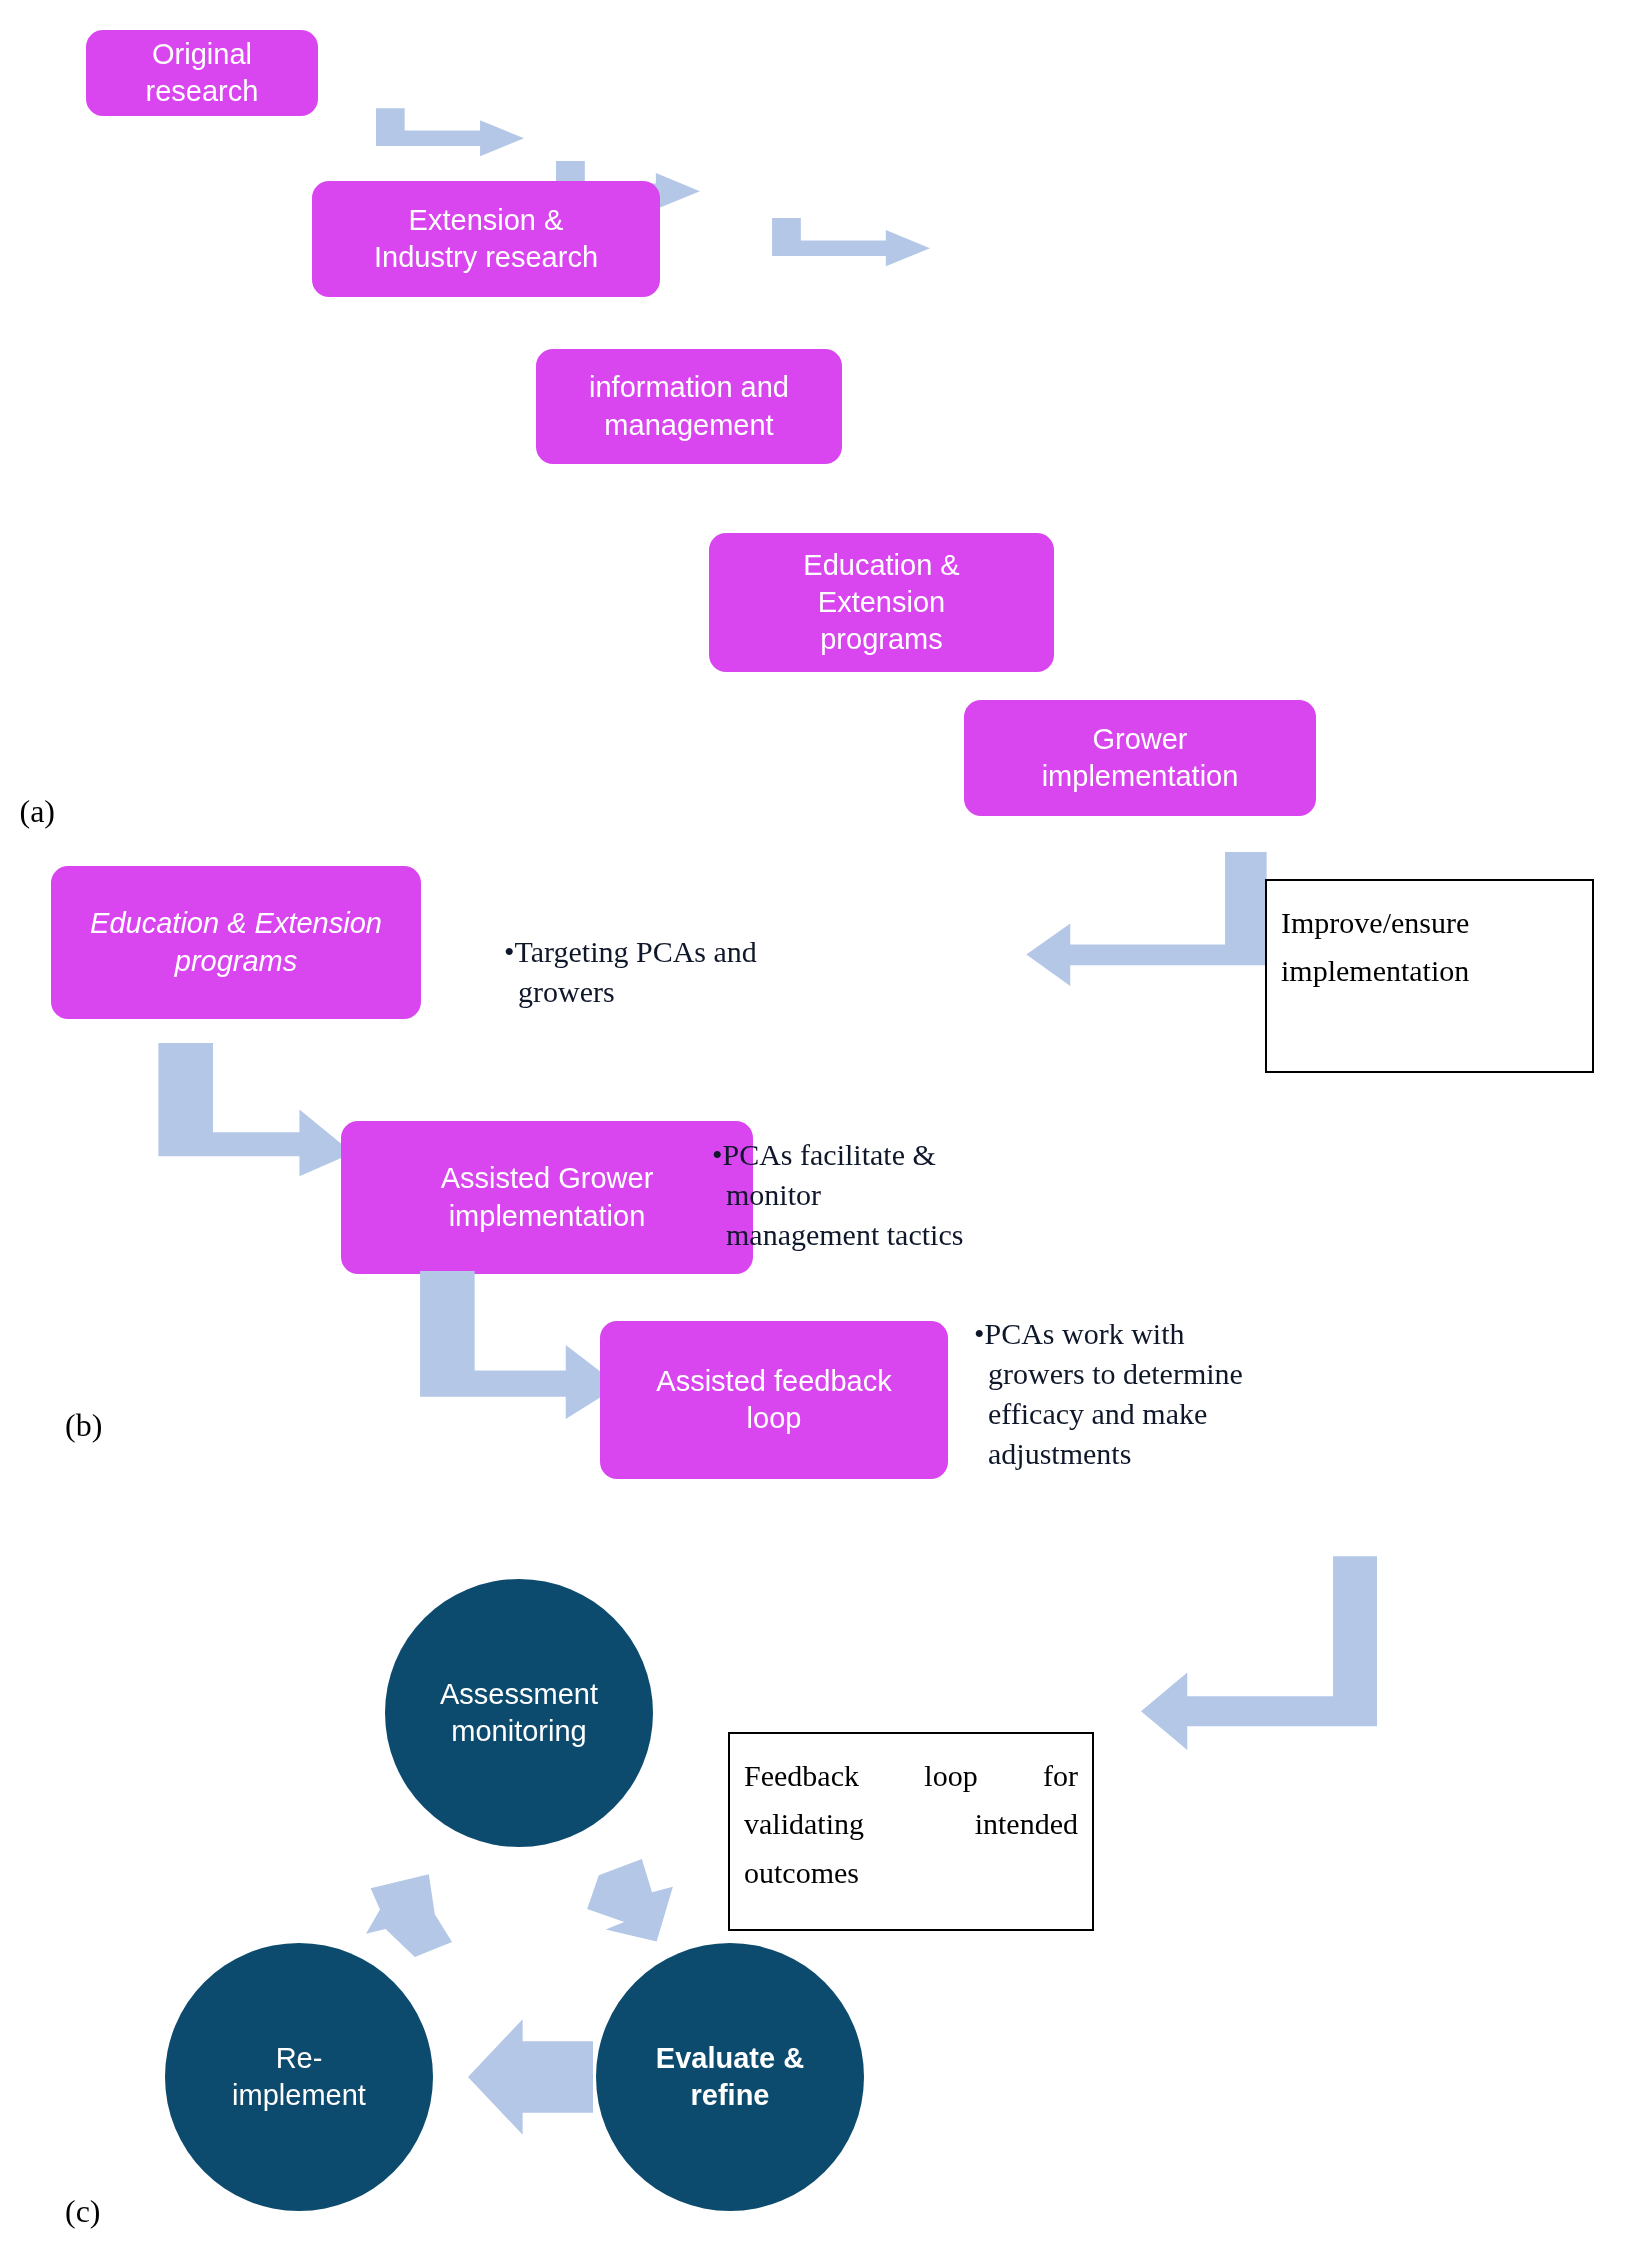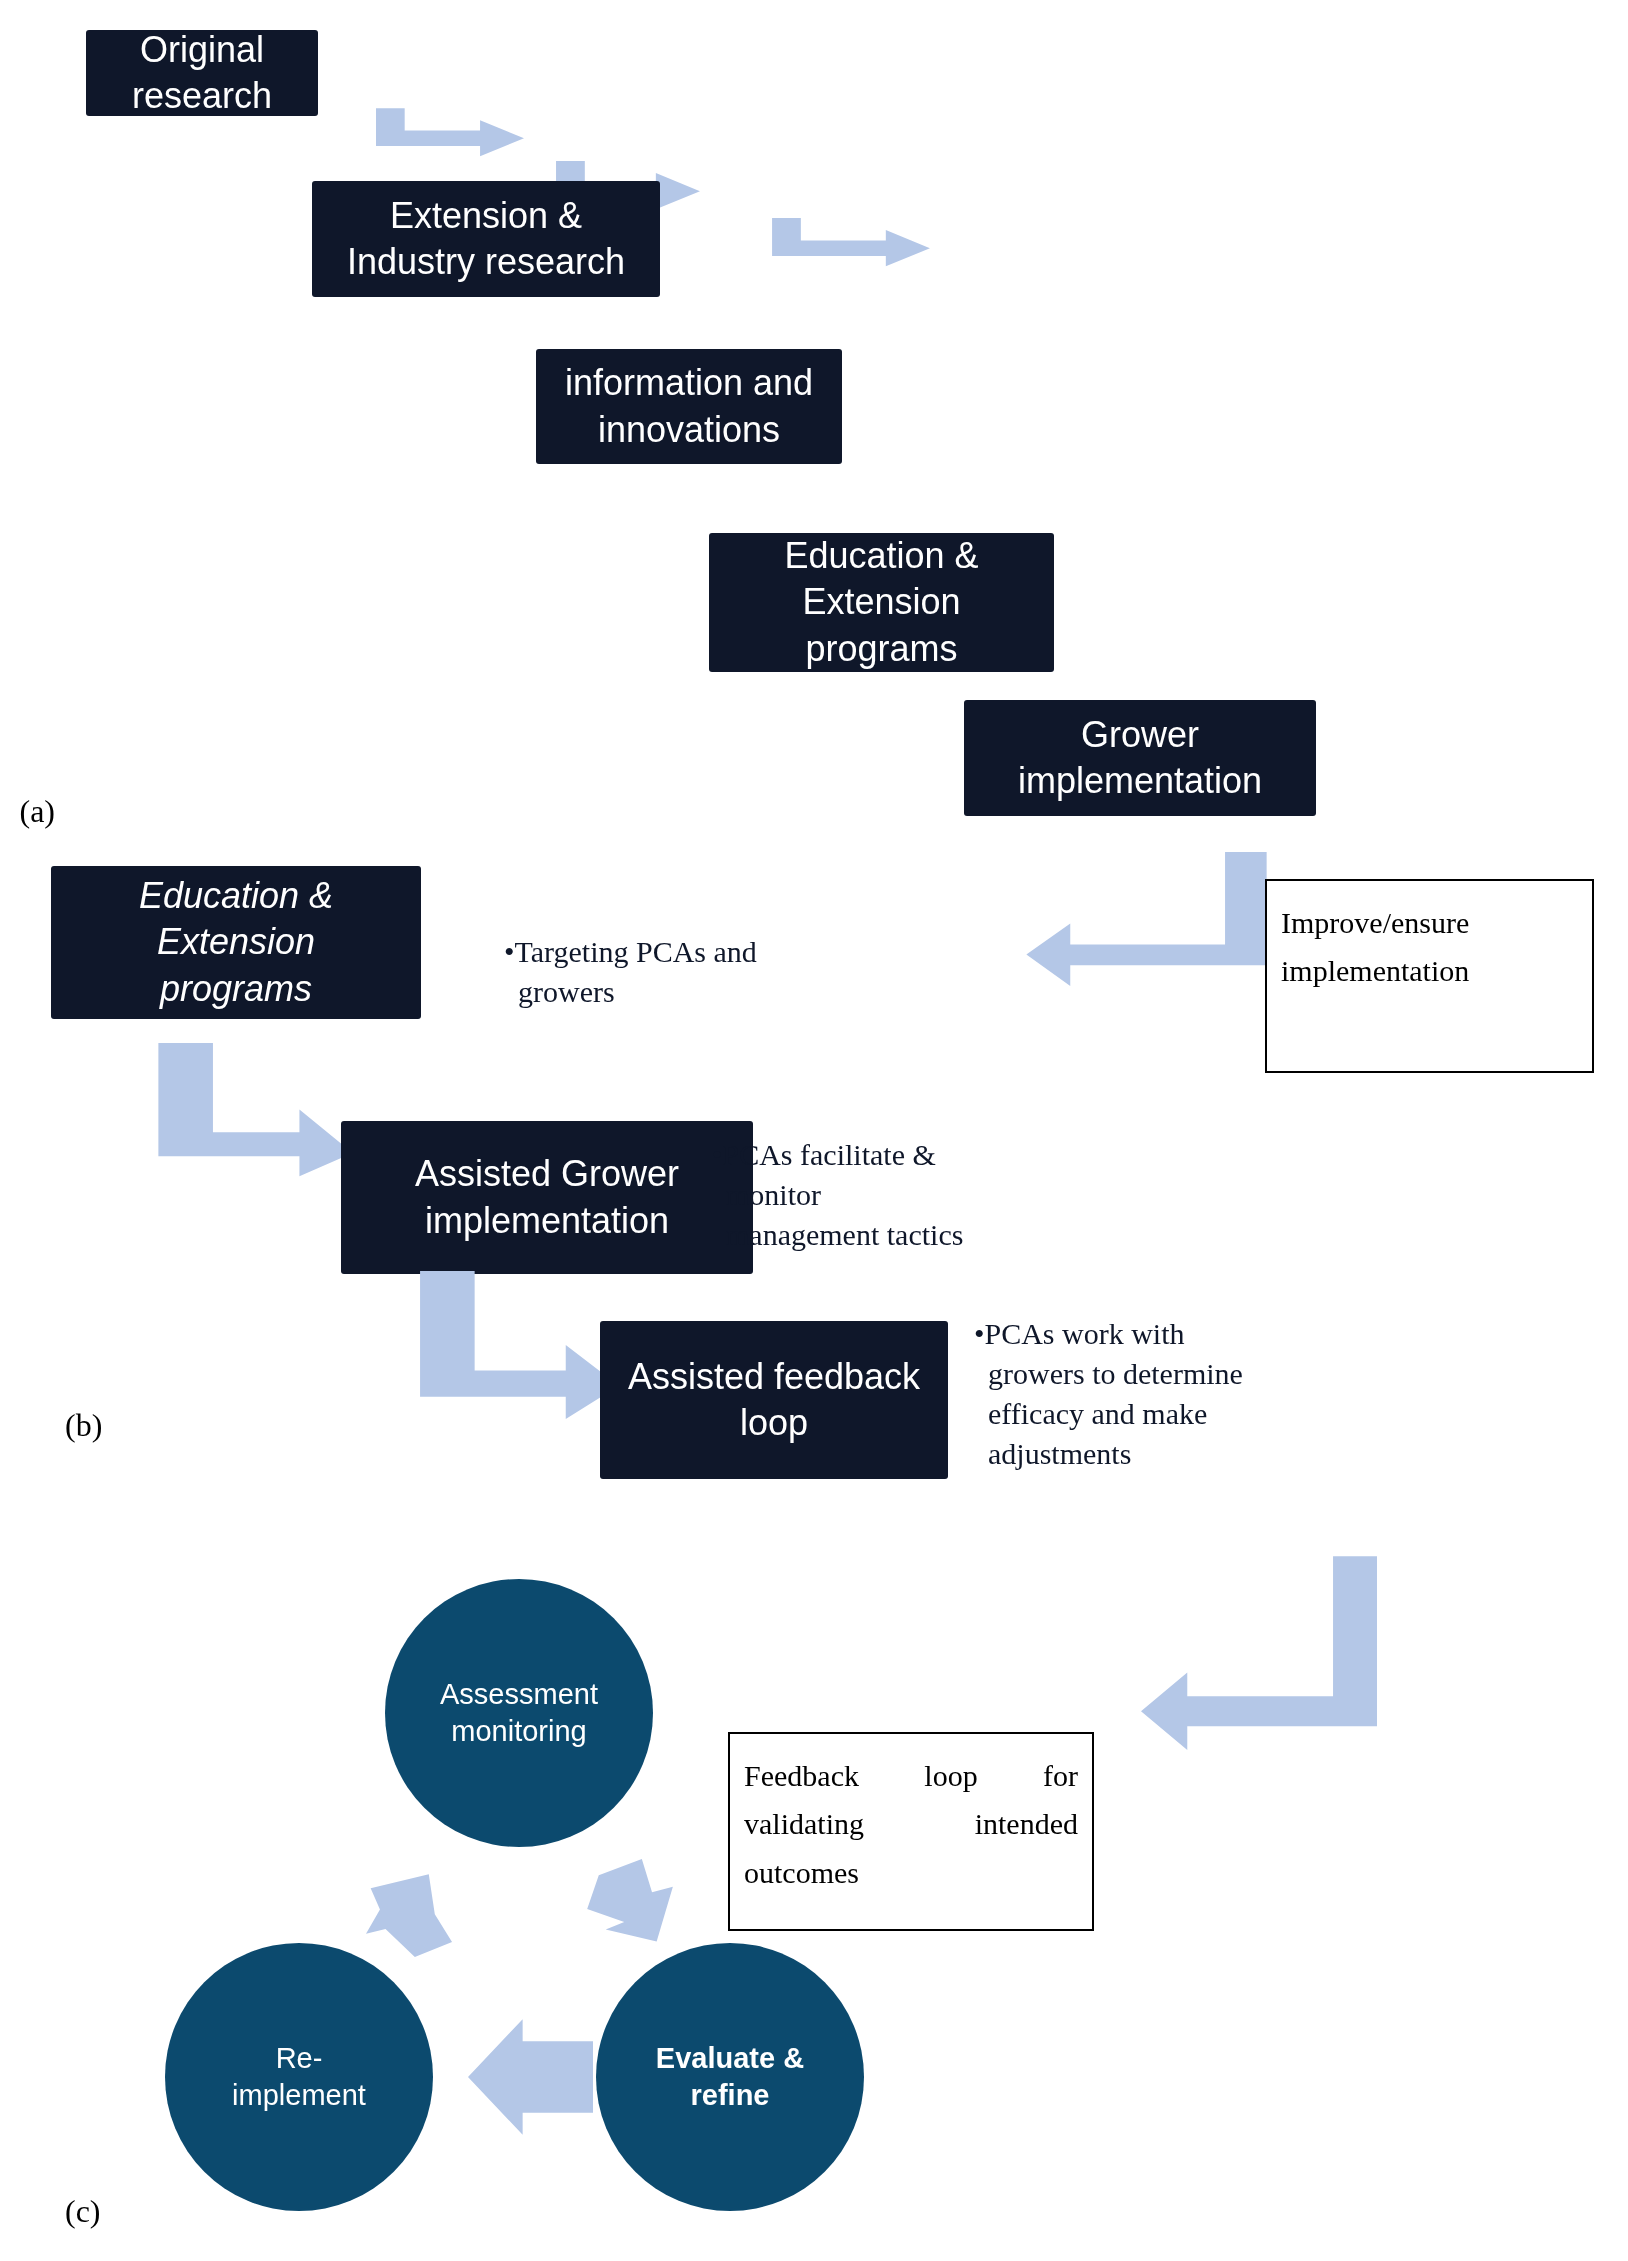--- a/index.html
+++ b/index.html
@@ -10,29 +10,29 @@
   #page {
     position: relative;
     width: 1629px;
     height: 2261px;
     background: #ffffff;
     overflow: hidden;
     font-family: "Liberation Sans", sans-serif;
   }
   .node {
     position: absolute;
-    background: #0f172a;
-    border-radius: 3px;
+    background: #d946ef;
+    border-radius: 17px;
     color: #ffffff;
     display: flex;
     align-items: center;
     justify-content: center;
     text-align: center;
     font-family: "Liberation Sans", sans-serif;
-    font-size: 36px;
+    font-size: 29px;
     line-height: 1.28;
     padding: 3.7px 9.3px;
     box-sizing: border-box;
     white-space: pre-line;
   }
   .circle {
     position: absolute;
     background: #0c4a6e;
     border-radius: 50%;
     color: #ffffff;
@@ -101,21 +101,21 @@
   <svg class="arrow-svg" style="left:772px; top:218px;" width="158" height="65" viewBox="0 0 340 140">
     <path class="arrow-fill" d="M0,0 H62 V78 H245 V42 L340,105 L245,168 V132 H0 Z" transform="scale(1,0.62)"></path>
   </svg>
 
   <div class="node" style="left:86px; top:30px; width:232px; height:86px;">Original research</div>
 
   <div class="node" style="left:312px; top:181px; width:348px; height:116px;">Extension &amp;
 Industry research</div>
 
   <div class="node" style="left:536px; top:349px; width:306px; height:115px;">information and
-innovations</div>
+management</div>
 
   <div class="node" style="left:709px; top:533px; width:345px; height:139px;">Education &amp;
 Extension
 programs</div>
 
   <div class="node" style="left:964px; top:700px; width:352px; height:116px;">Grower
 implementation</div>
 
   <div class="panel-label" style="left:19.5px; top:795px;">(a)</div>
 

